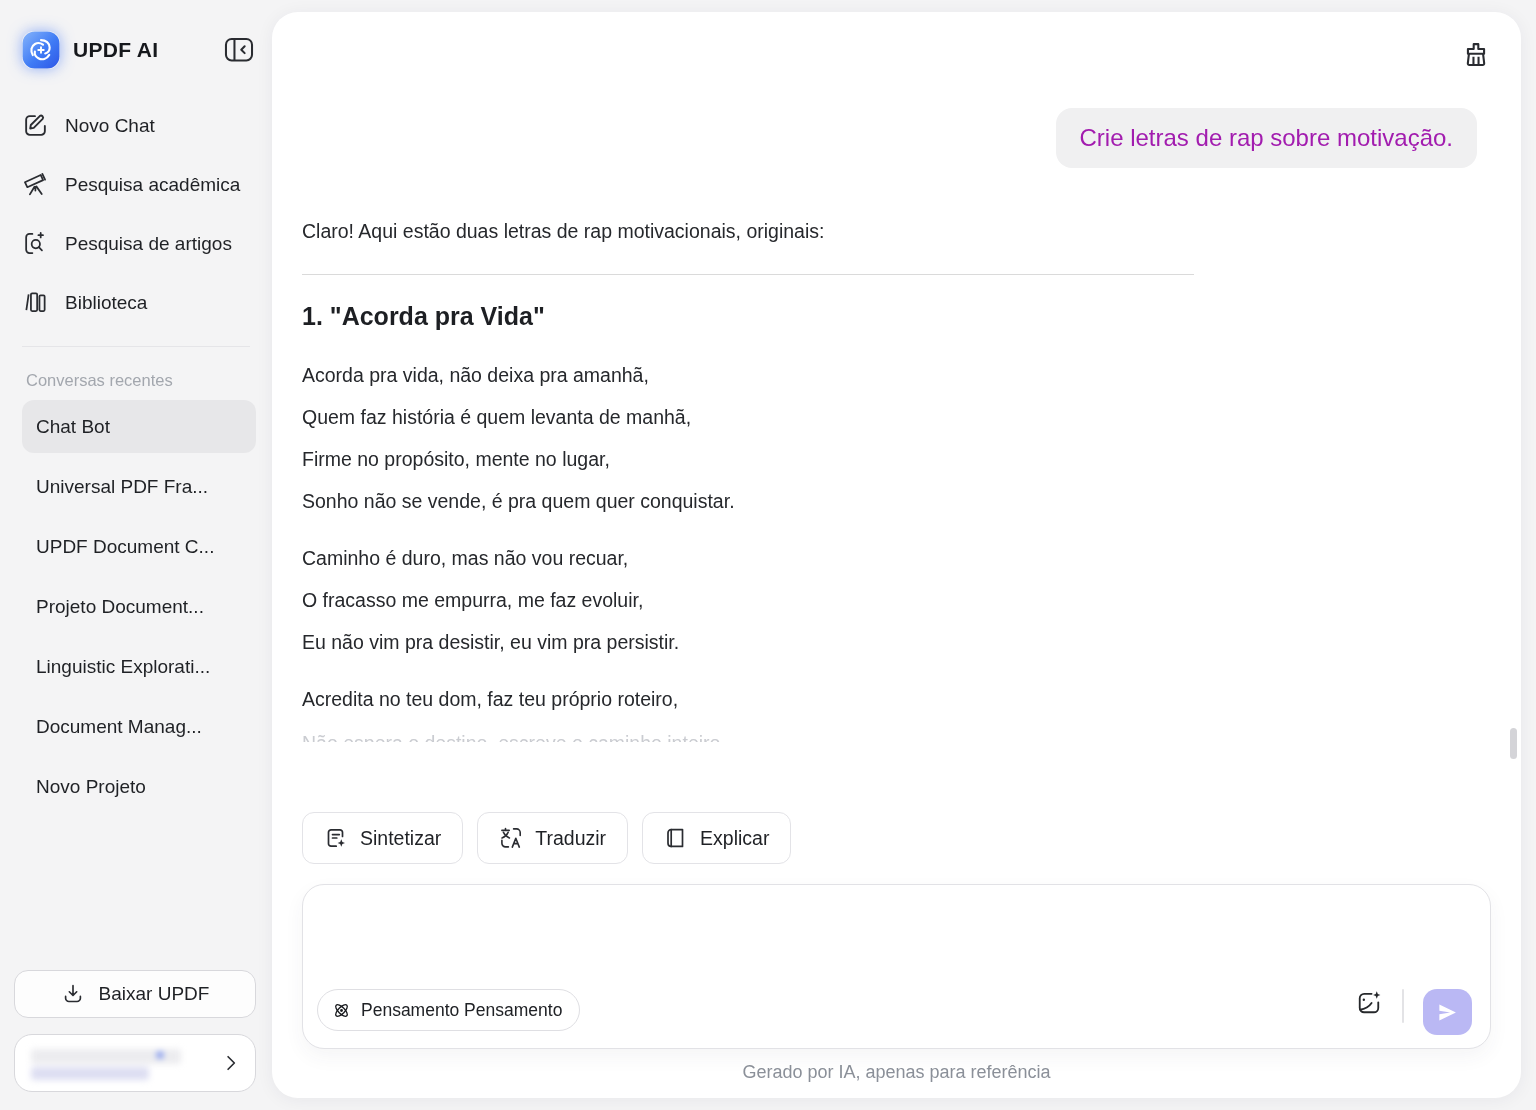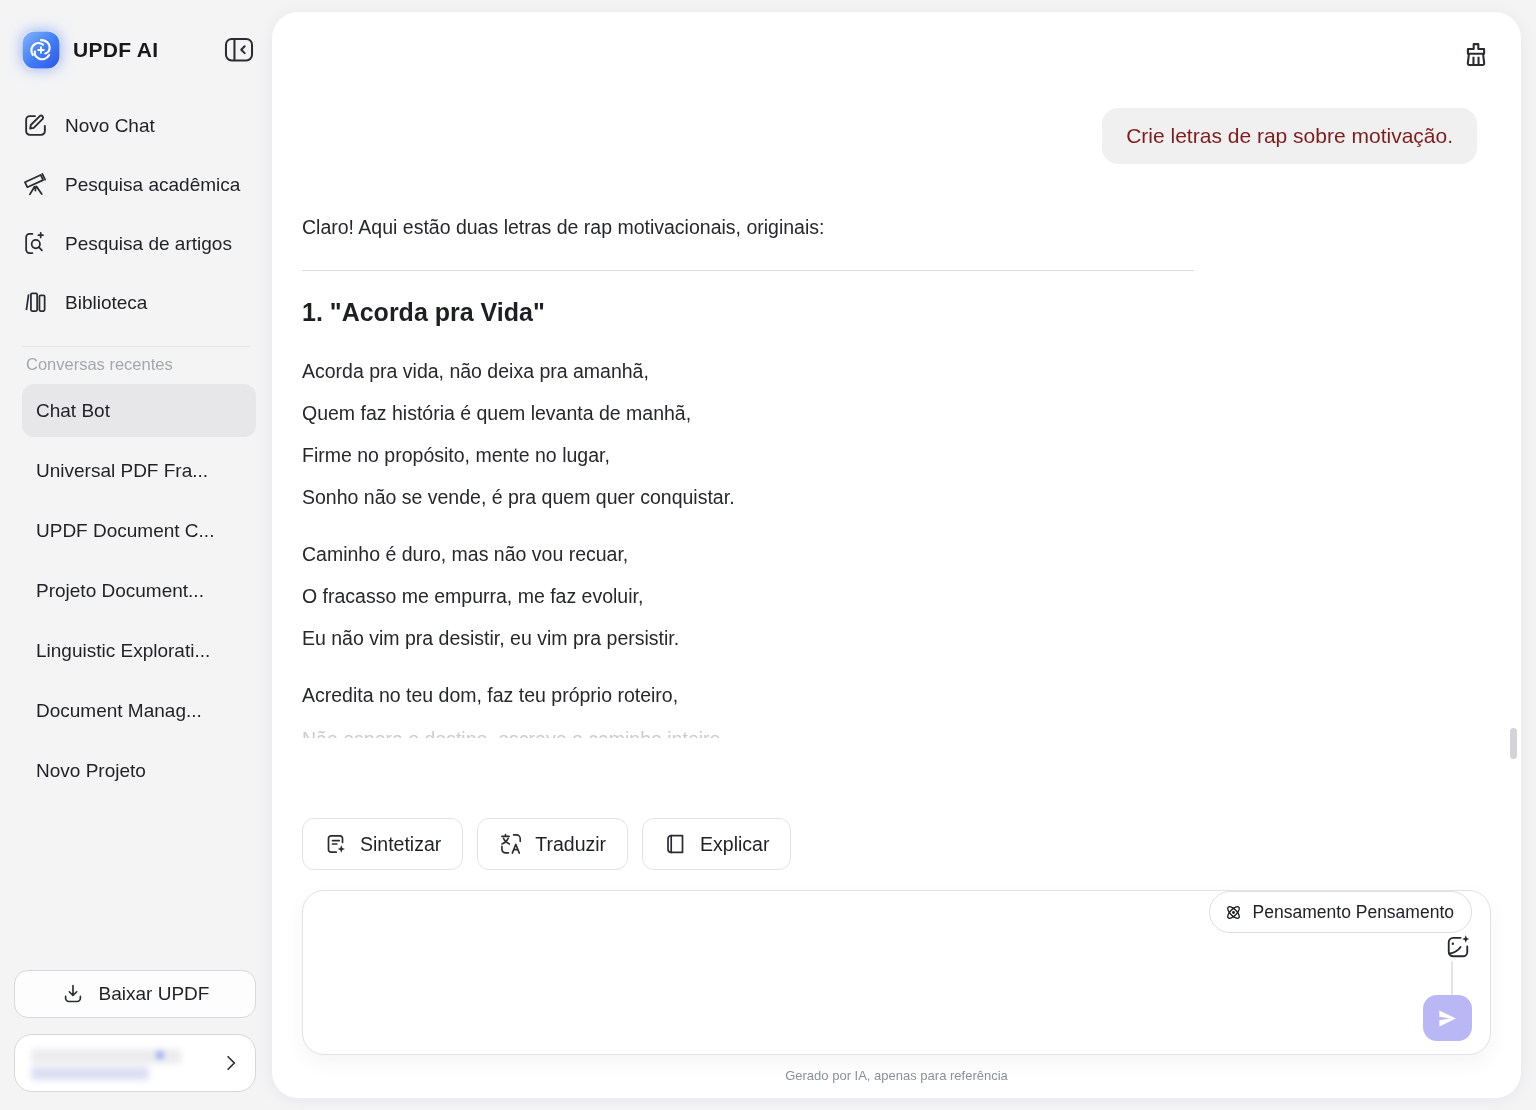--- a/index.html
+++ b/index.html
@@ -25,21 +25,21 @@
   .logo-text { font-size:21px; font-weight:800; letter-spacing:.3px; margin-left:13px; color:#16181c; flex:1; }
   .collapse-btn { width:34px; height:30px; color:#2a2c31; background:none; border:none; cursor:pointer; padding:0; }
 
   .nav { margin-top:40px; display:flex; flex-direction:column; gap:32px; }
   .nav-item { display:flex; align-items:flex-end; gap:16px; cursor:pointer; color:#1f2125; }
   .nav-item .nicon { width:27px; height:27px; color:#2a2c31; flex:0 0 auto; }
   .nav-item .nlabel { font-size:19px; line-height:27px; }
 
   .side-divider { border:none; border-top:1px solid #e5e5e8; margin:30px 6px 0 0; }
 
-  .recent-header { margin:8px 0 10px 4px; font-size:16.5px; color:#a3a7ae; }
+  .recent-header { margin:24px 0 10px 4px; font-size:16.5px; color:#a3a7ae; }
   .conv-list { list-style:none; }
   .conv-item {
     height:60px; display:flex; align-items:center;
     padding:0 14px; font-size:19px; color:#1f2125;
     border-radius:12px; cursor:pointer; white-space:nowrap; overflow:hidden;
   }
   .conv-item.selected { background:#e7e7e9; height:53px; margin:4px 0; }
 
   .sidebar-bottom { position:absolute; left:14px; right:16px; bottom:18px; }
   .download-btn {
@@ -82,21 +82,21 @@
   .chat-scroll { flex:1 1 auto; overflow:hidden; position:relative; }
   .chat-scroll::after {
     content:""; position:absolute; left:0; right:0; bottom:0; height:22px;
     background:linear-gradient(to bottom, rgba(255,255,255,0), rgba(255,255,255,.96));
     pointer-events:none;
   }
 
   .bubble-row { display:flex; justify-content:flex-end; padding-right:14px; margin-top:96px; }
   .user-bubble {
     background:#f0f0f1; border-radius:16px; padding:16px 24px;
-    font-size:21px; color:#7f1d1d;margin-left:24px;
+    font-size:24px; color:#a21caf;margin-left:24px;
   }
 
   .ai-block { margin-top:52px; }
   .ai-intro { font-size:19.5px; color:#26282c; }
   .ai-hr { border:none; border-top:1px solid #dadada; width:892px; margin-top:31px; }
   .song-title { font-size:25px; font-weight:700; color:#1d1f23; margin:27px 0 23px; }
   .lyric-line { font-size:19.5px; line-height:42px; color:#26282c; }
   .stanza { margin-top:15px; }
   .stanza.first { margin-top:0; }
   .clipped-line {
@@ -119,39 +119,39 @@
     box-shadow:0 8px 20px rgba(50,50,70,.05);
   }
   .composer-input {
     width:calc(100% - 48px); height:62px; margin:20px 24px 0;
     border:none; outline:none; resize:none; background:transparent;
     font-family:inherit; font-size:20.5px; color:#26282c;
   }
   .composer-input::placeholder { color:#a8adb6; }
   .composer-bottom {
     position:absolute; left:14px; right:18px; bottom:13px;
-    display:flex; align-items:flex-end;flex-direction:column;
+    display:flex; align-items:flex-start;
   }
   .thinking-pill {
     display:flex; align-items:center; gap:9px;
     border:1px solid #dfdfe3; background:#fff; border-radius:999px;
     height:42px; padding:0 17px 0 13px; font-size:17.5px; color:#202226;
     cursor:pointer; font-family:inherit;
   }
   .thinking-pill .picon { width:21px; height:21px; color:#17191d; }
   .composer-spacer { flex:1; }
   .image-btn { width:28px; height:28px; background:none; border:none; padding:0; color:#26282b; cursor:pointer; }
   .v-divider { width:2px; height:34px; background:#e3e3e6; margin:0 19px; border-radius:1px; }
   .send-btn {
     width:49px; height:46px; border:none; border-radius:14px;
     background:#bab8f4; cursor:pointer; display:flex; align-items:center; justify-content:center;
   }
   .send-btn svg { width:23px; height:23px; }
 
-  .footer-note { text-align:center; padding:13px 0 15px; font-size:13px; color:#8b9099; }
+  .footer-note { text-align:center; padding:13px 0 15px; font-size:18px; color:#8b9099; }
 </style>
 </head>
 <body>
 
 <aside class="sidebar">
   <div class="logo-row">
     <div class="logo-badge">
       <svg viewBox="0 0 36 36">
         <defs>
           <linearGradient id="lg" x1="0" y1="0" x2="1" y2="1">

